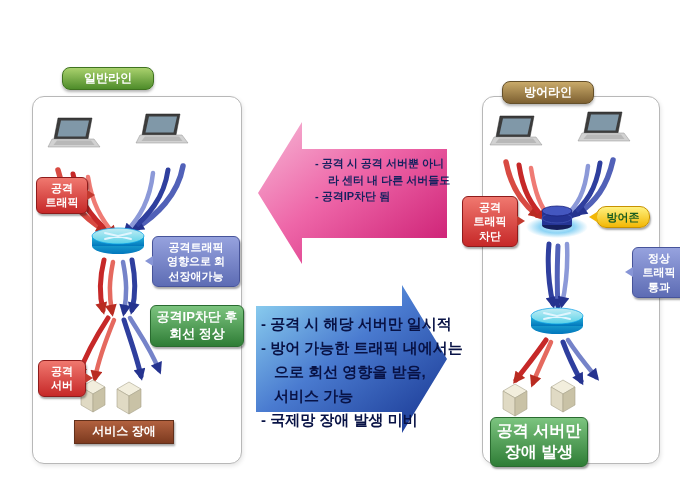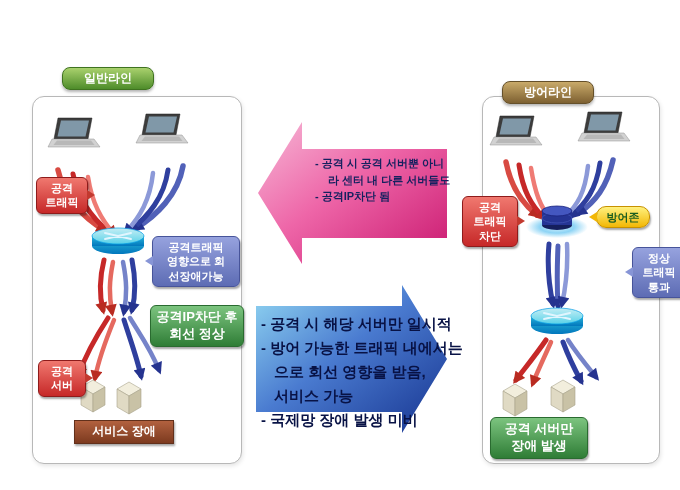--- a/index.html
+++ b/index.html
@@ -32,21 +32,21 @@
   #tag-attack-traffic{left:36px;top:177px;width:44px;}
   #tag-traffic-impact{left:152px;top:236px;width:80px;}
   #tag-ip-block{left:150px;top:305px;width:86px;font-size:13px;}
   #tag-attack-server{left:38px;top:360px;width:40px;}
   #tag-service-failure{left:74px;top:420px;width:92px;border-radius:0;font-size:12px;
        background:linear-gradient(#b2613f,#7c3a1f);border:1px solid #62301b;}
   #tag-attack-blocked{left:462px;top:196px;width:48px;}
   #tag-defense-zone{left:596px;top:206px;width:46px;border-radius:10px;color:#1b5e20;
        background:linear-gradient(#fff17e,#f2b705);border:1px solid #c79100;}
   #tag-normal-pass{left:632px;top:247px;width:46px;}
-  #tag-attack-only{left:490px;top:417px;width:90px;font-size:13px;}
+  #tag-attack-only{left:490px;top:417px;width:90px;font-size:16px;}
 
   
   #tag-attack-traffic::after,#tag-attack-server::after,#tag-attack-blocked::after{
     content:"";position:absolute;left:100%;top:50%;margin-top:-5px;
     border:5px solid transparent;border-left:8px solid #c2392f;}
   #tag-defense-zone::before,#tag-normal-pass::before,#tag-traffic-impact::before{
     content:"";position:absolute;right:100%;top:50%;margin-top:-5px;
     border:5px solid transparent;}
   #tag-defense-zone::before{border-right:8px solid #f2b705;}
   #tag-normal-pass::before{border-right:8px solid #8removed;}

